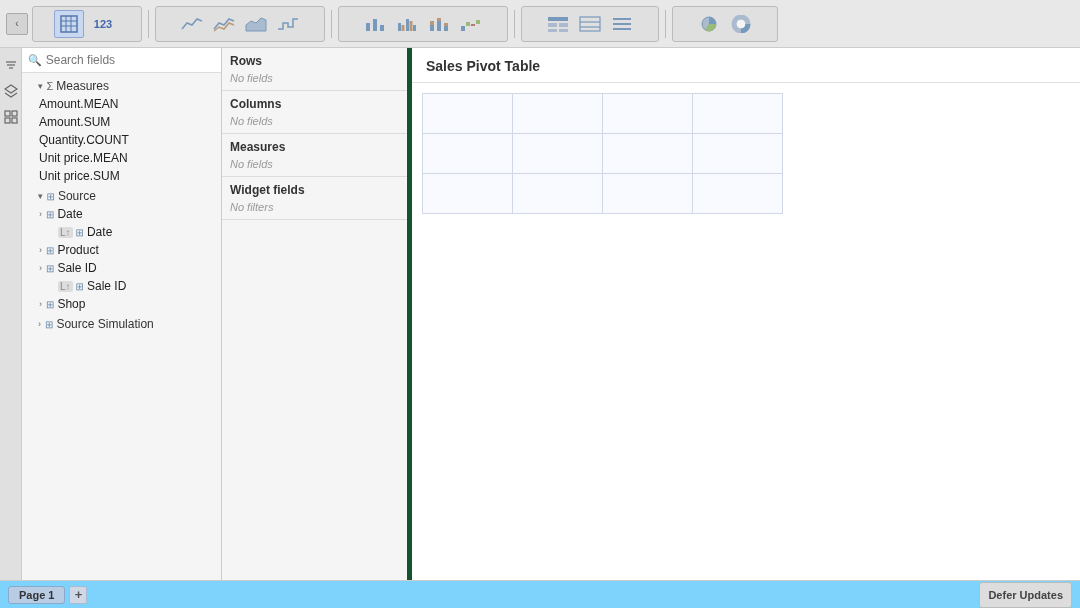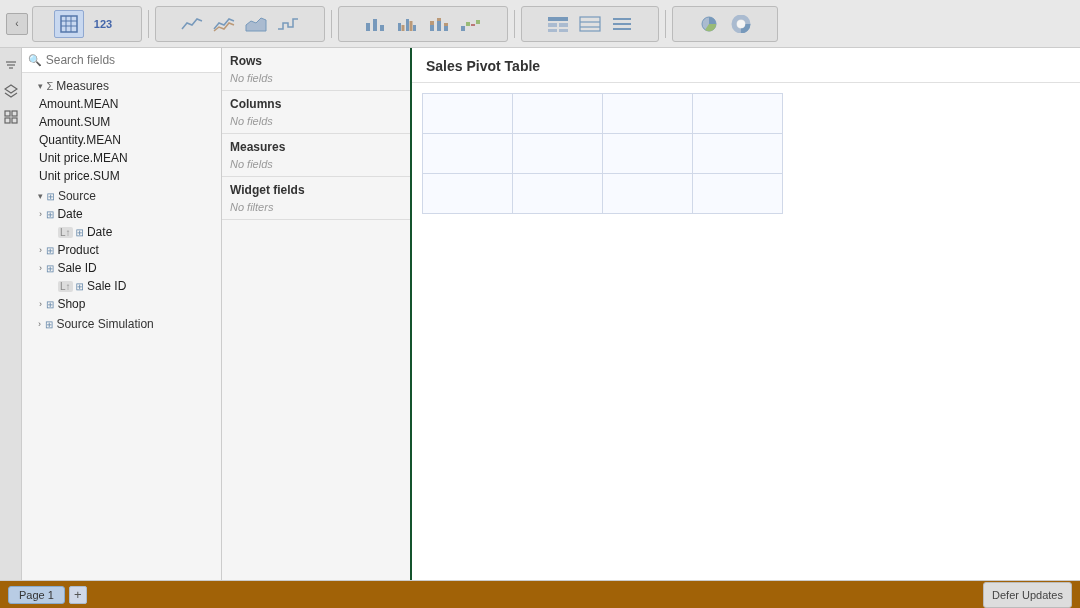--- a/index.html
+++ b/index.html
@@ -135,21 +135,21 @@
     .sigma-icon { color: #666; font-size: 11px; }
     .db-icon { color: #6688aa; font-size: 10px; }
     .cal-icon { color: #6688aa; font-size: 10px; }
     .hash-icon { color: #6688aa; font-size: 10px; }
     .l-icon { color: #888; font-size: 10px; background: #ddd; border-radius: 2px; padding: 0 2px; }
 
     
     .config-panel {
       width: 190px;
       background: #f5f5f5;
-      border-right: 2px solid #14532d;
+      border-right: 5px solid #14532d;
       display: flex;
       flex-direction: column;
       flex-shrink: 0;
     }
     .config-section {
       padding: 6px 8px;
       border-bottom: 1px solid #ddd;
     }
     .config-section-title {
       font-size: 12px;
@@ -193,27 +193,28 @@
       height: 40px;
       background: #f8faff;
     }
     .pivot-table td:first-child {
       width: 90px;
     }
 
     
     .bottom-bar {
       height: 28px;
-      background: #a16207;
+      background: #7dd3fc;
       border-top: 1px solid #ccc;
       display: flex;
       align-items: center;
       justify-content: space-between;
       padding: 0 8px;
       flex-shrink: 0;
+      font-weight: bold;
     }
     .page-tabs {
       display: flex; align-items: center; gap: 4px;
     }
     .page-tab {
       padding: 2px 10px;
       background: #d0d8e8;
       border: 1px solid #aabbd0;
       border-radius: 3px;
       font-size: 11px;
@@ -415,21 +416,21 @@
           <span class="sigma-icon">Σ</span>
           <span>Measures</span>
         </div>
         <div class="tree-item level2">
           <span>Amount.MEAN</span>
         </div>
         <div class="tree-item level2">
           <span>Amount.SUM</span>
         </div>
         <div class="tree-item level2">
-          <span>Quantity.MEAN</span>
+          <span>Quantity.COUNT</span>
         </div>
         <div class="tree-item level2">
           <span>Unit price.MEAN</span>
         </div>
         <div class="tree-item level2">
           <span>Unit price.SUM</span>
         </div>
       </div>
 
       <div class="tree-group">

